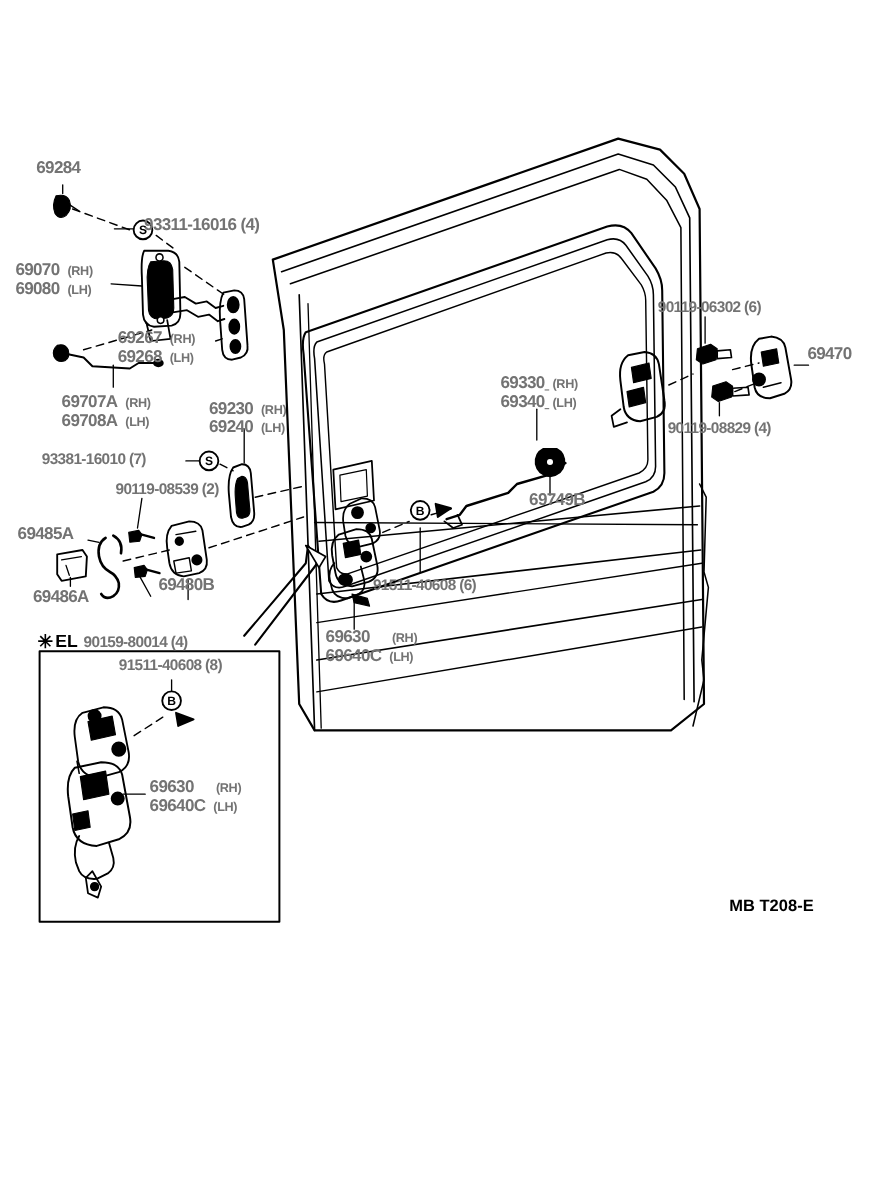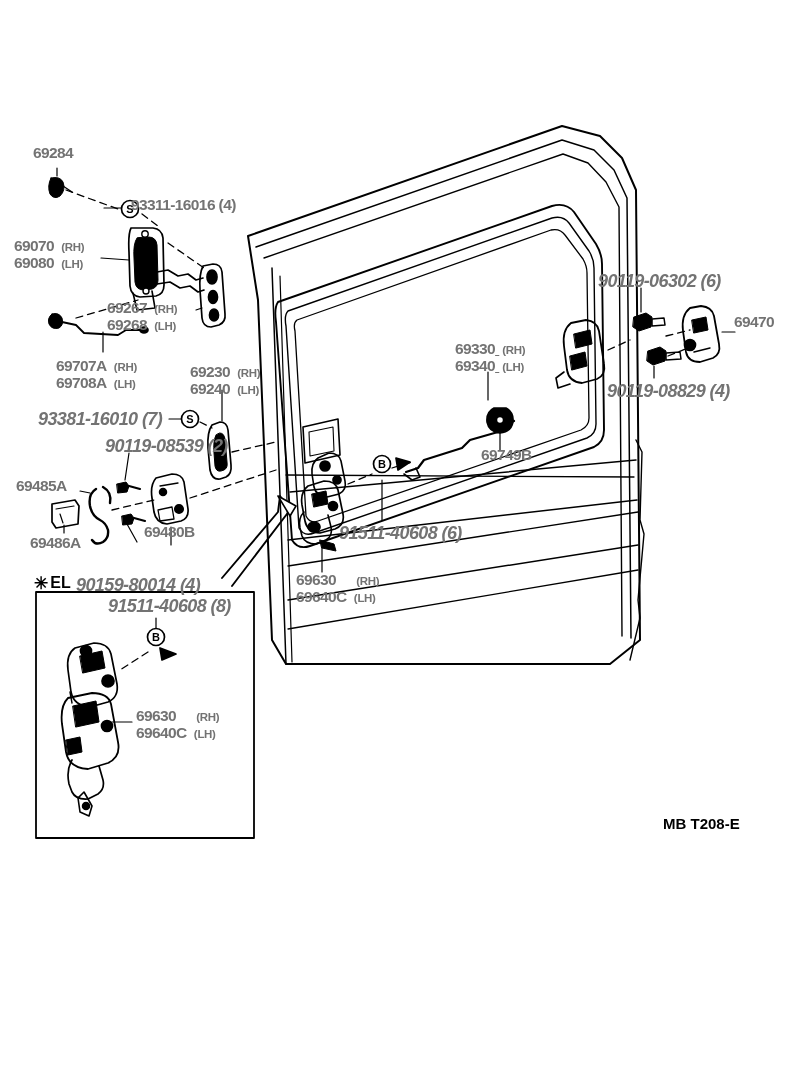--- a/index.html
+++ b/index.html
@@ -35,21 +35,21 @@
   .lbl .num {
     font-size: 15.5px;
     font-weight: bold;
     letter-spacing: -0.6px;
   }
   .lbl .side {
     font-size: 11.5px;
     font-weight: bold;
     letter-spacing: -0.3px;
   }
-  .lbl.small .num { font-size: 18px; font-style: italic; }
+  .lbl.small .num { font-size: 14px; }
   .row { display: block; }
   .row .num { display: inline-block; }
   .row .side { display: inline-block; padding-left: 3px; }
   .footer {
     position: absolute;
     font-family: "Liberation Sans", sans-serif;
     font-weight: bold;
     font-size: 15px;
     letter-spacing: 0px;
     color: #000;

